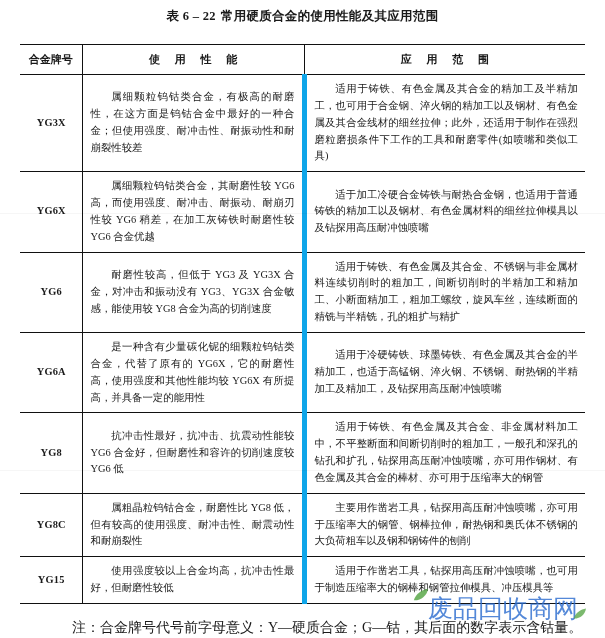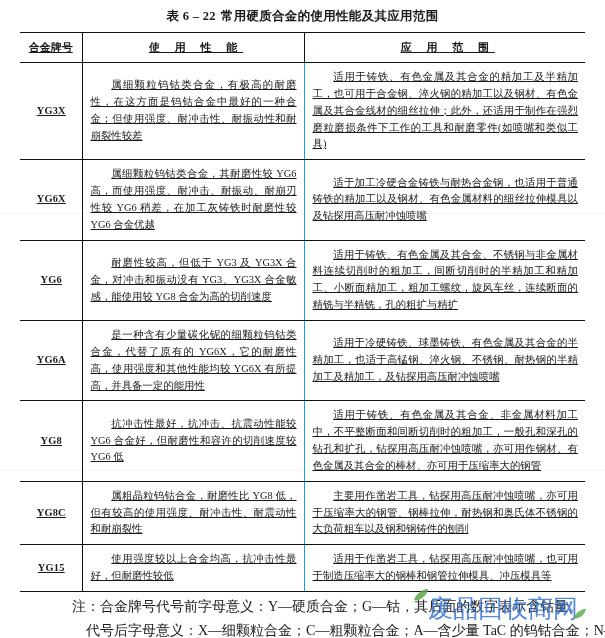--- a/index.html
+++ b/index.html
@@ -32,25 +32,24 @@
     font-weight: bold;
     letter-spacing: 0.3px;
     padding: 8px 0 7px 0;
     white-space: nowrap;
   }
   .caption .cap-num { margin-right: 5px; }
 
   
   table.alloy {
     width: 565px;
-    margin: 0 auto;
+    margin: 12px auto;
     border-collapse: collapse;
     table-layout: fixed;
     font-size: 10.5px;
-    text-decoration: underline;
   }
   table.alloy col.c-grade { width: 62px; }
   table.alloy col.c-perf  { width: 222px; }
   table.alloy col.c-app   { width: 281px; }
 
   table.alloy thead th {
     border-top: 1.6px solid #111;
     border-bottom: 1.1px solid #111;
     font-weight: bold;
     font-size: 11px;
@@ -81,21 +80,21 @@
     text-align: center;
     font-weight: bold;
     font-size: 10.8px;
     letter-spacing: 0.2px;
     padding-left: 0;
     padding-right: 0;
     border-right: 1px solid #111;
     font-family: "Liberation Serif", serif;
   }
   td.perf {
-    border-right: 1px solid #0ea5e9;
+    border-right: 5px solid #0ea5e9;
     text-align: justify;
     text-justify: inter-ideograph;
   }
   td.app {
     text-align: justify;
     text-justify: inter-ideograph;
   }
   .indent { text-indent: 2em; display: block; }
 
   

